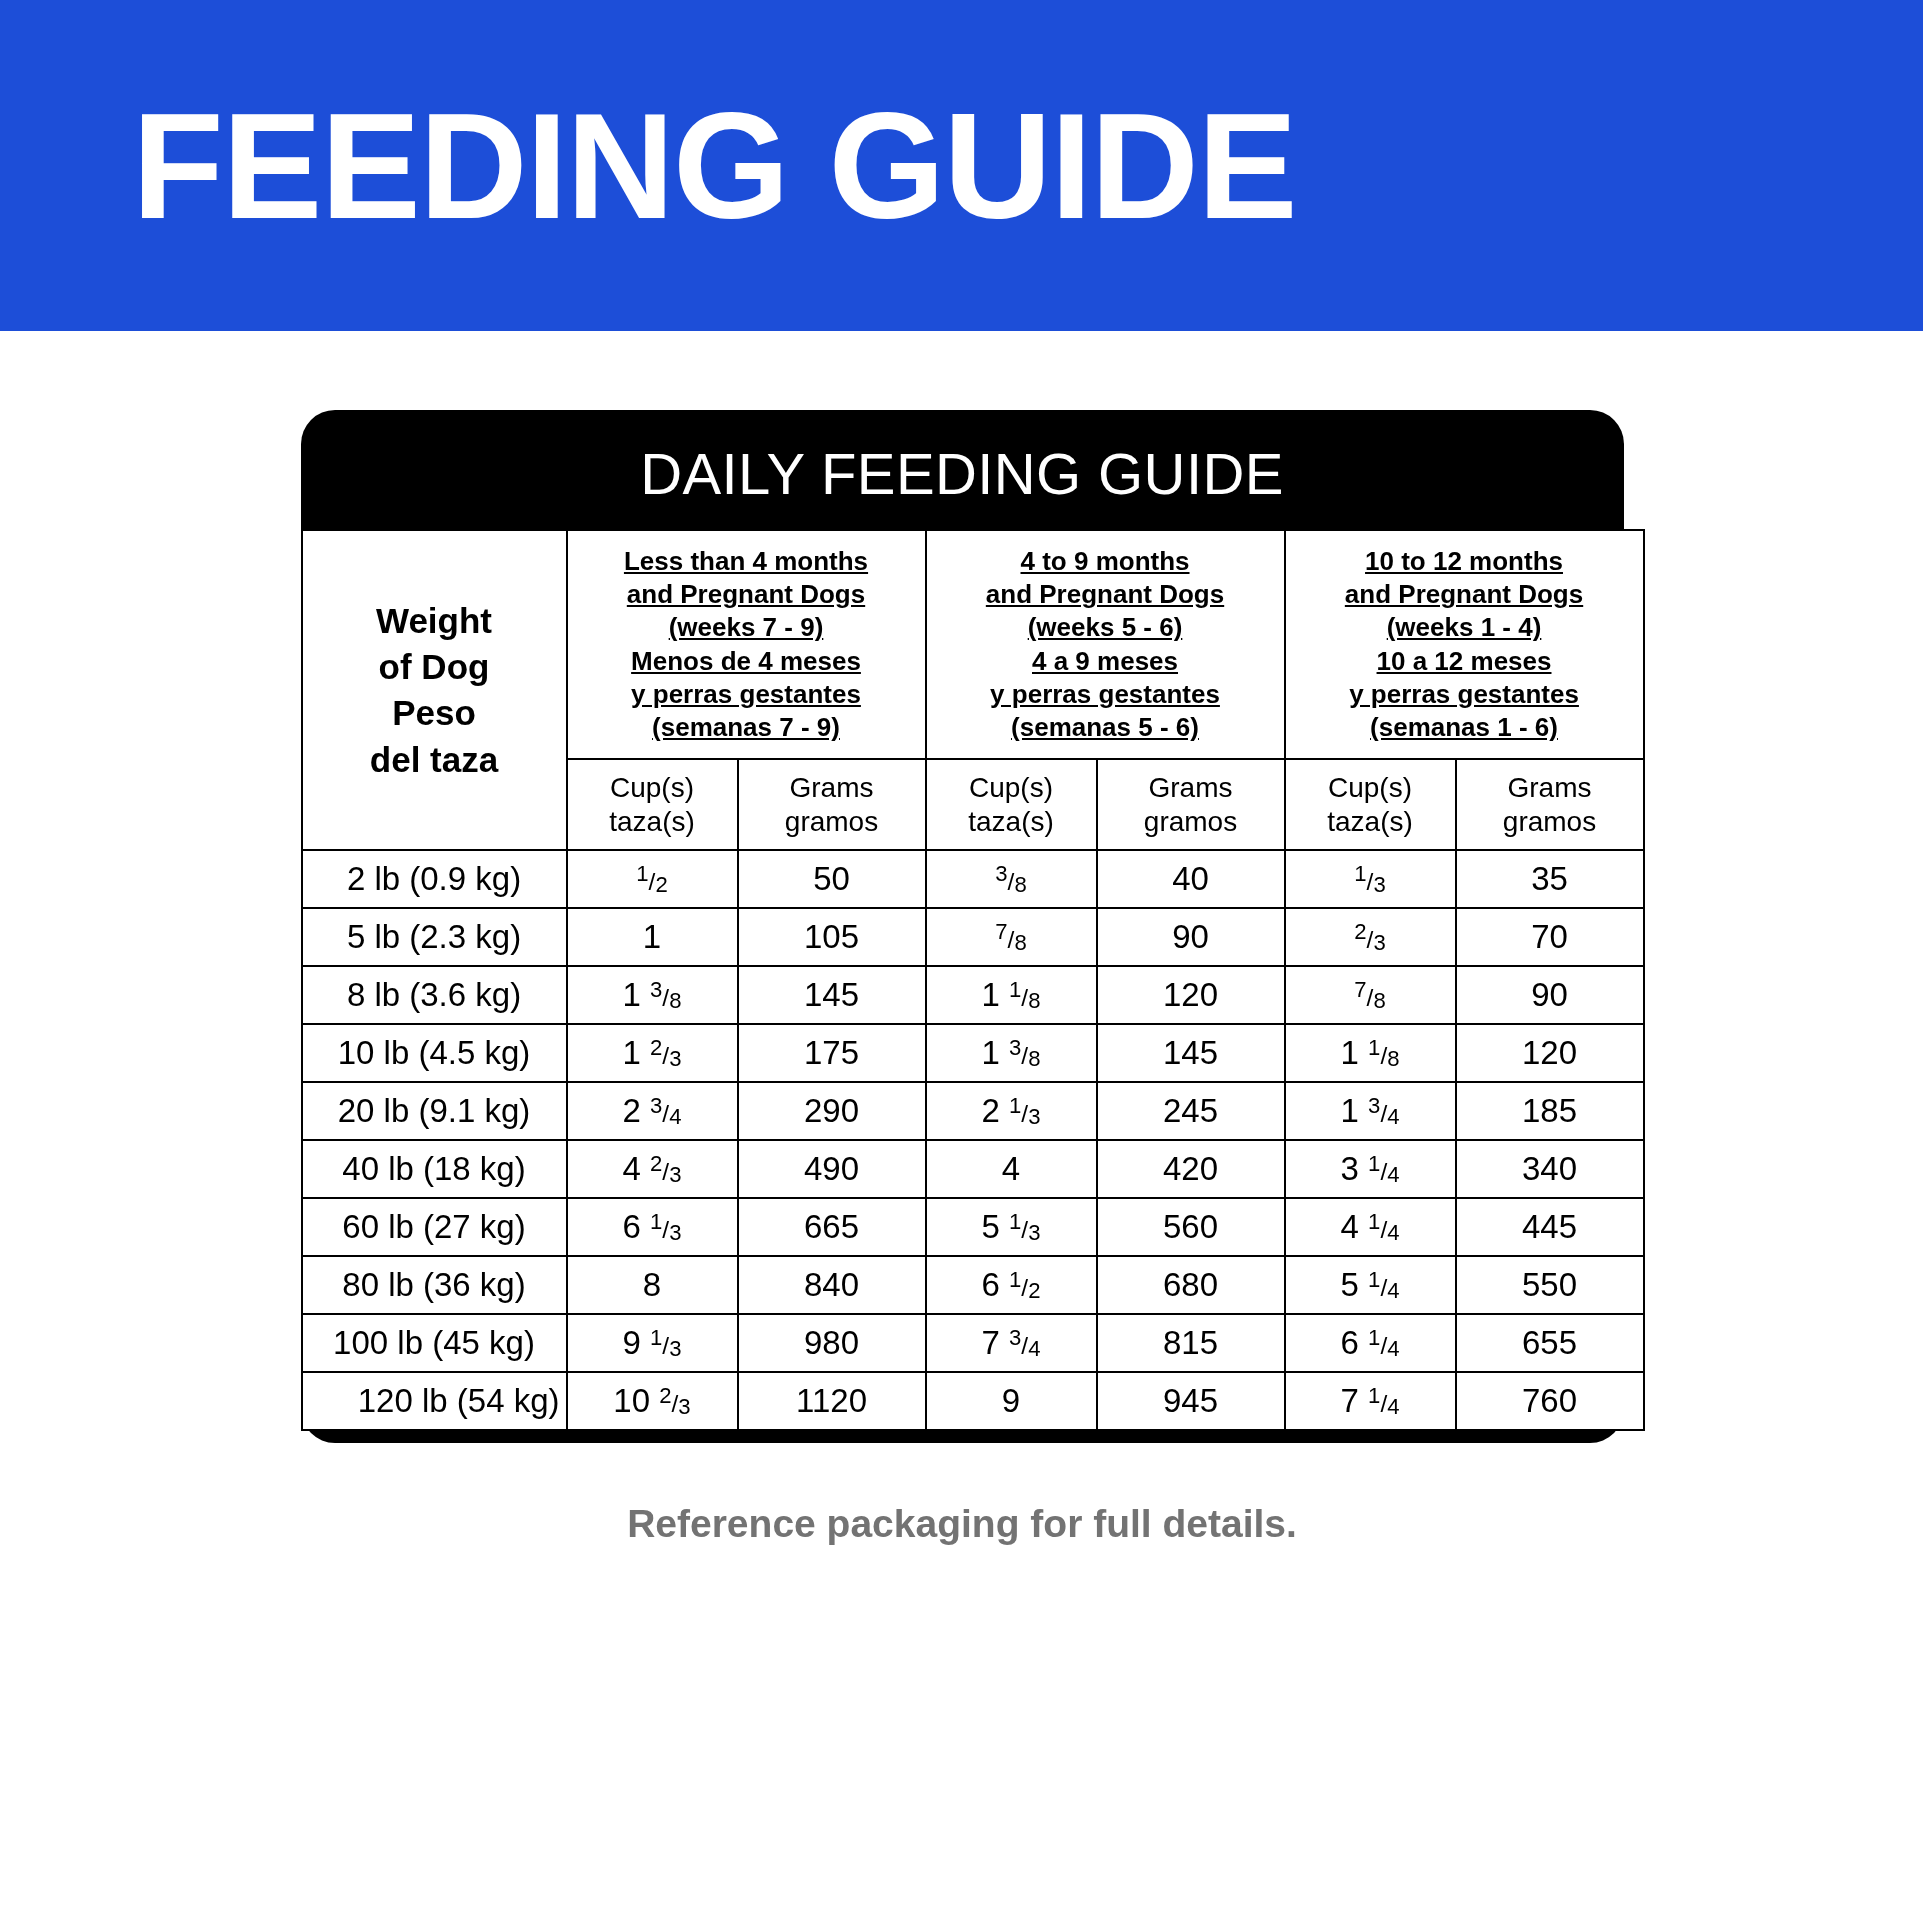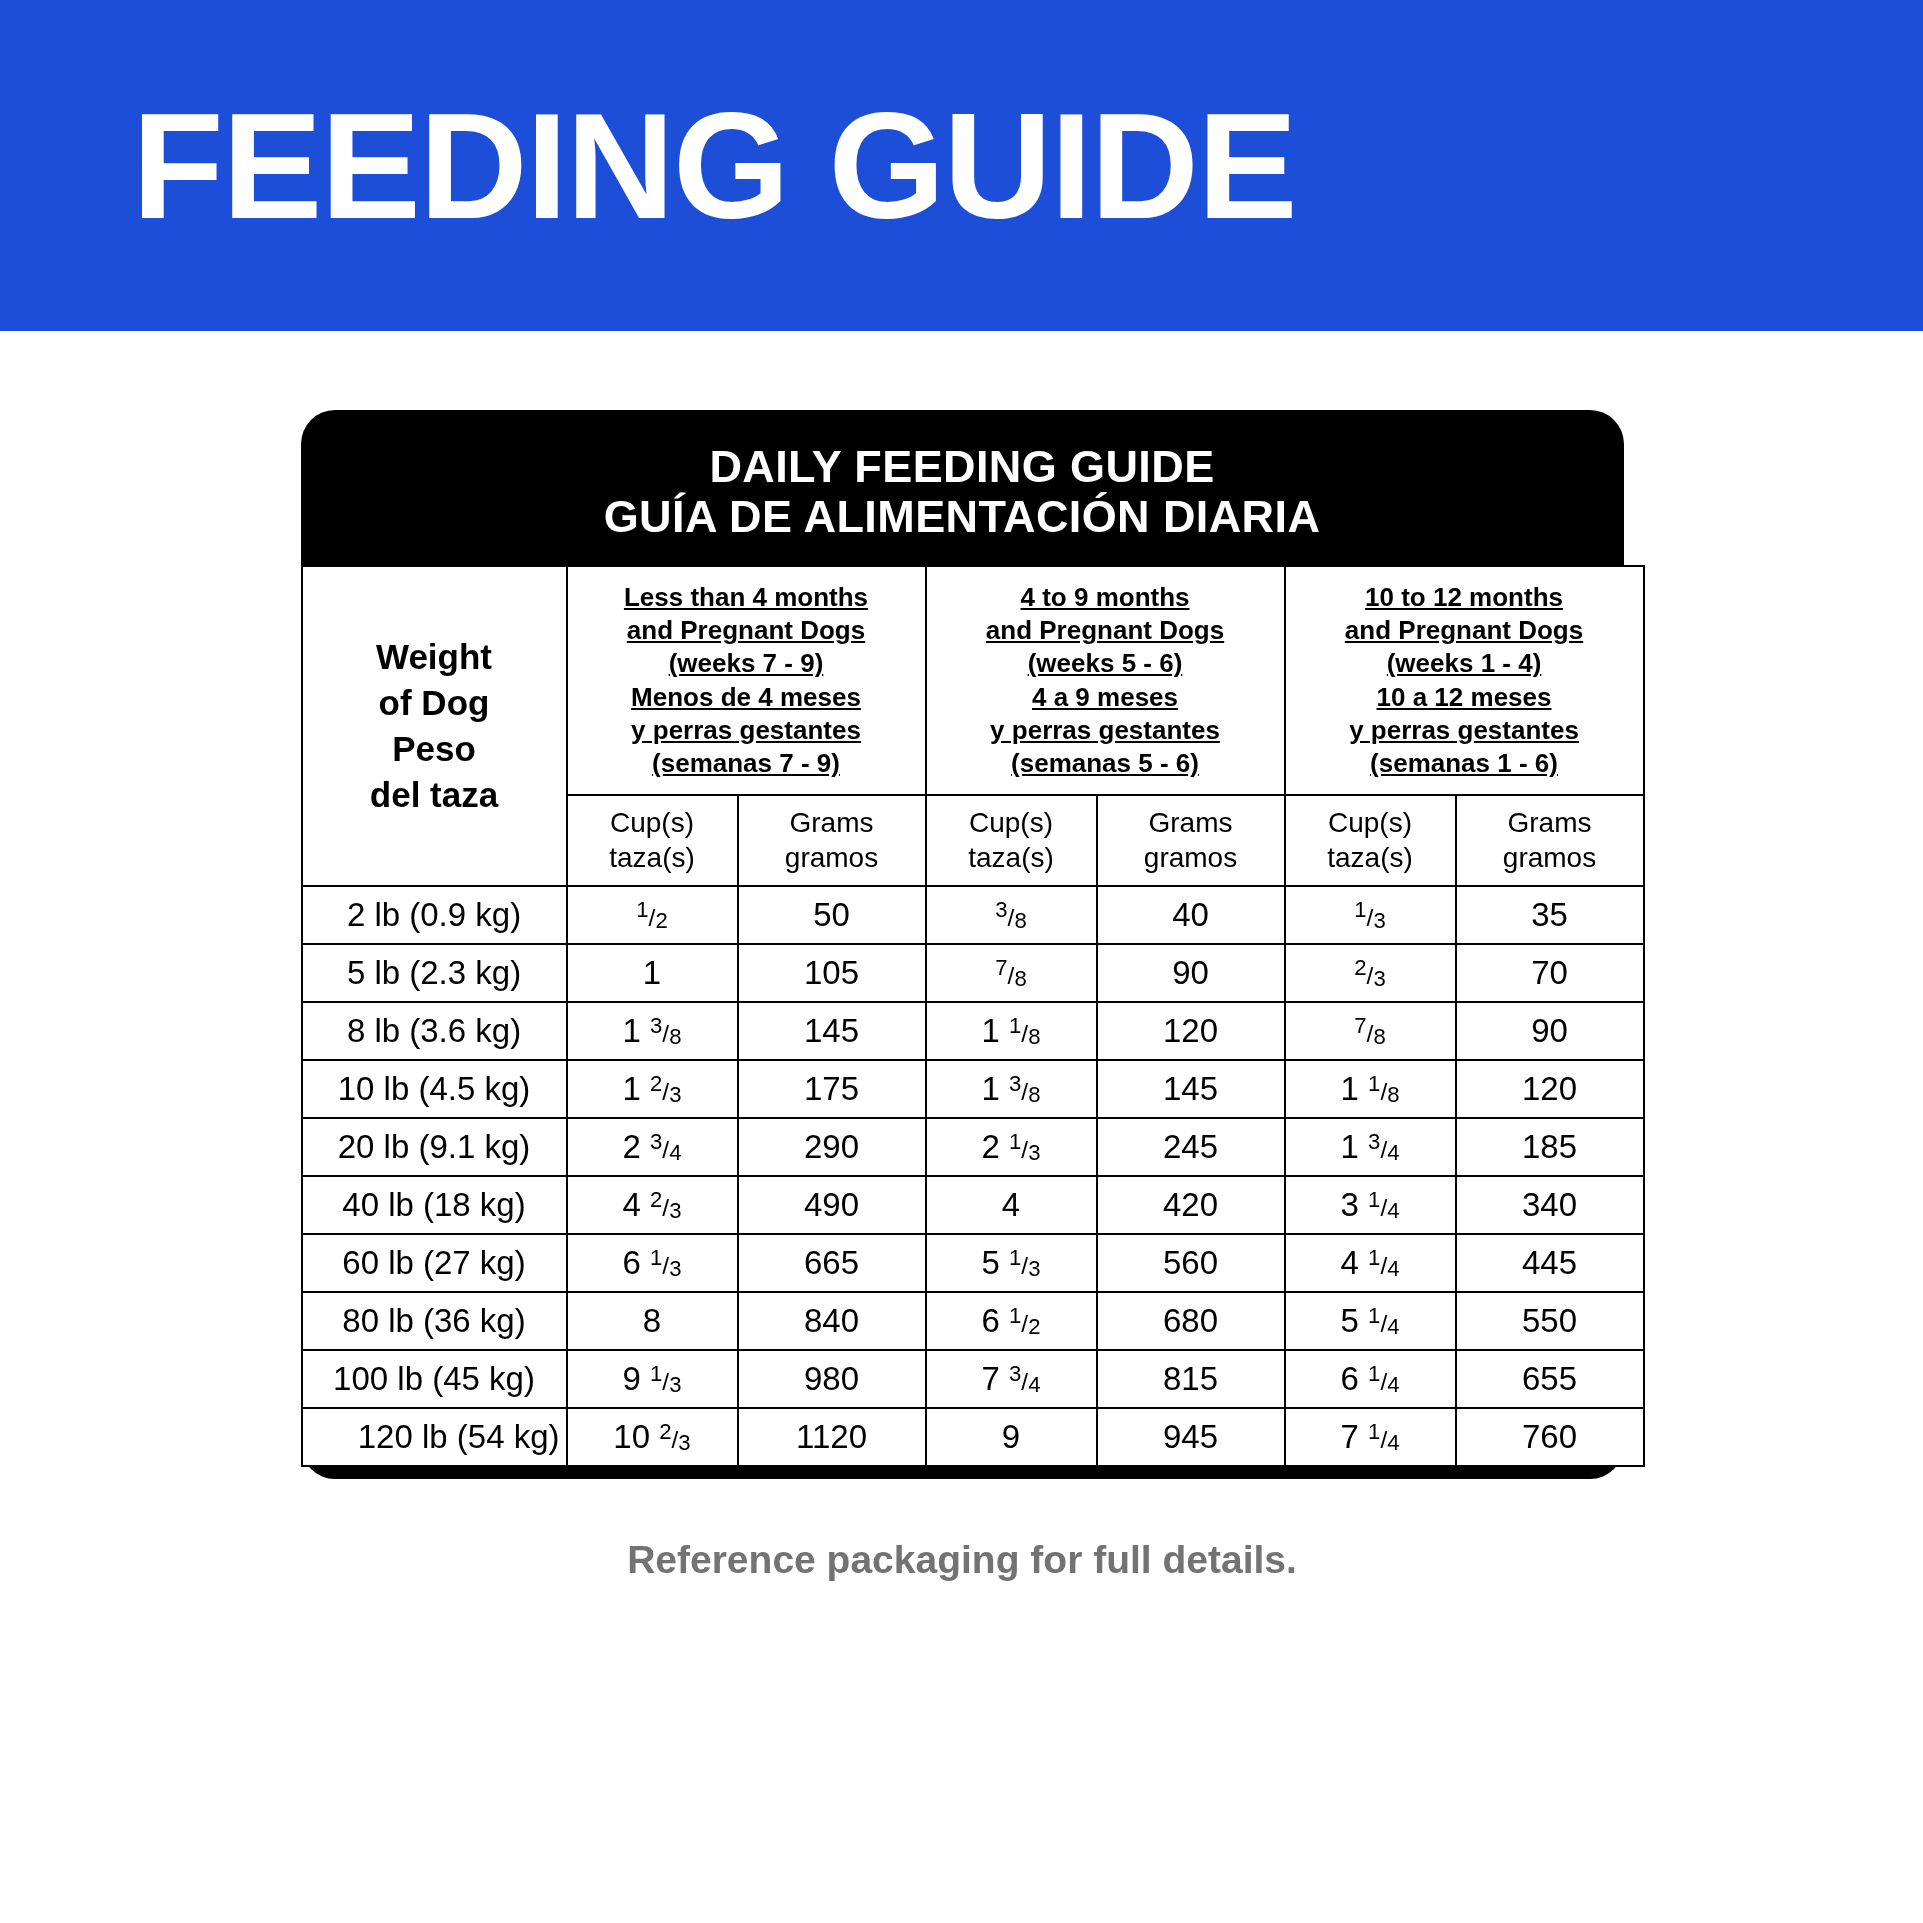--- a/index.html
+++ b/index.html
@@ -46,22 +46,22 @@
     border-radius: 34px;
     padding: 0 0 12px 0;
     box-sizing: border-box;
   }
   .card-header {
     text-align: center;
     color: #ffffff;
     padding: 32px 15px 22.5px 15px;
   }
   .card-header .line1 {
-    font-size: 45px;
-    font-weight: bold;
+    font-size: 58px;
+    font-weight: normal;
     letter-spacing: 0.4px;
     line-height: 1.12;
   }
   .card-header .line2 {
     font-size: 45px;
     font-weight: bold;
     letter-spacing: 0.4px;
     line-height: 1.12;
   }
 
@@ -142,21 +142,20 @@
 <body>
 
 <div class="banner">
   <div class="banner-title">FEEDING GUIDE</div>
 </div>
 
 <div class="card-wrap">
   <div class="card">
     <div class="card-header">
       <div class="line1">DAILY FEEDING GUIDE</div>
-      <div class="line2">GUÍA DE ALIMENTACIÓN DIARIA</div>
     </div>
 
     <table class="feeding">
       <colgroup>
         <col class="col-weight">
           <col class="col-cup">
           <col class="col-gram">
         <col class="col-cup">
           <col class="col-gram">
         <col class="col-cup">

